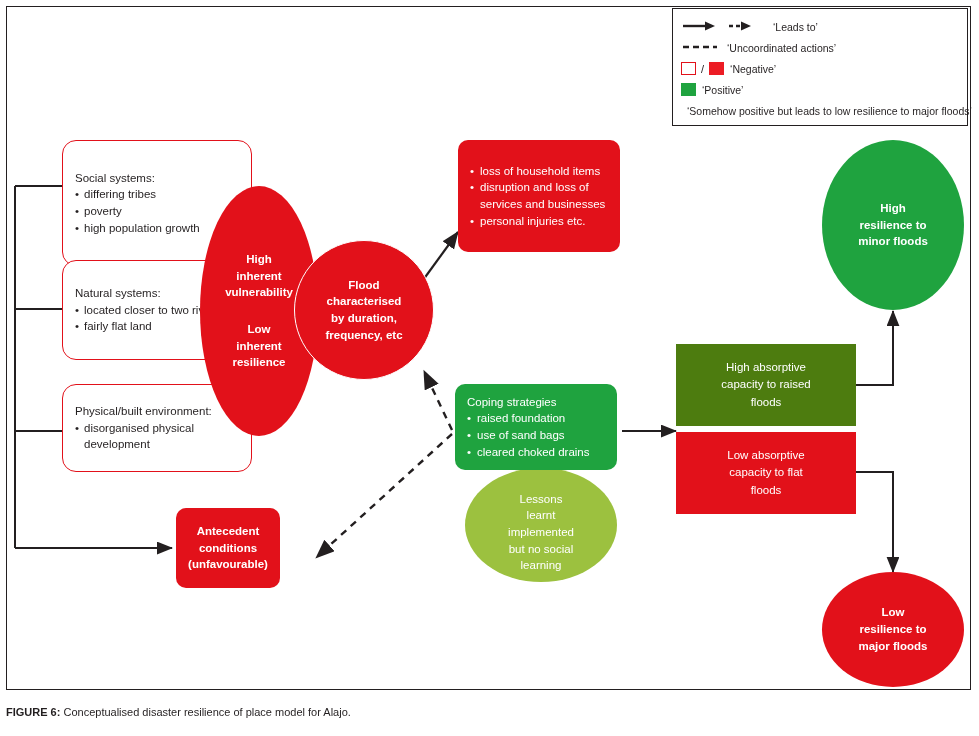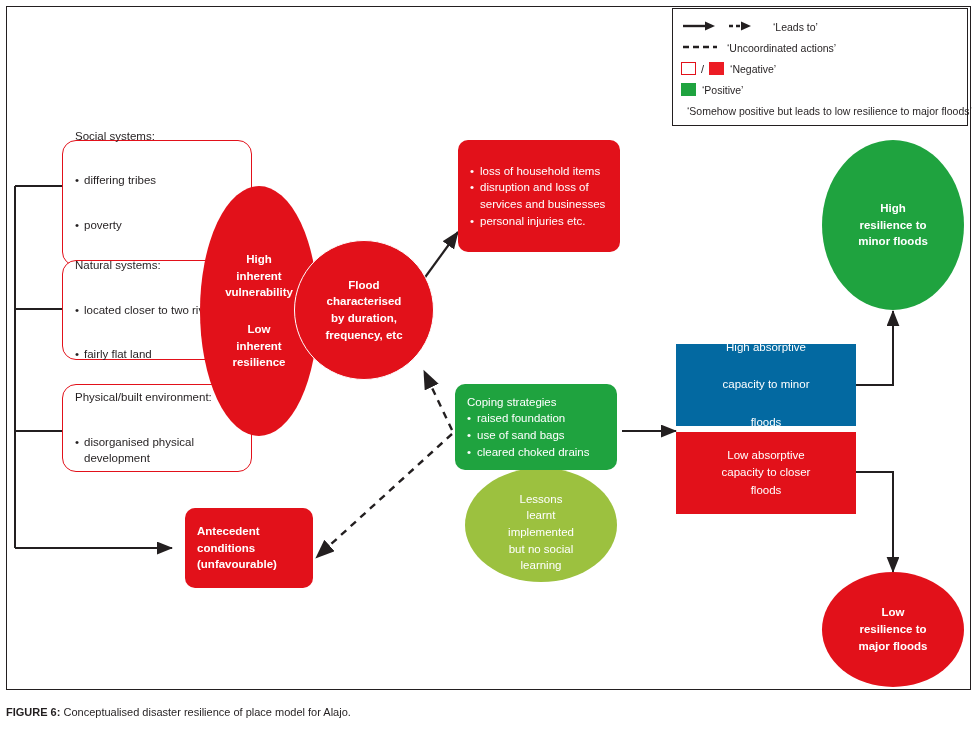--- a/index.html
+++ b/index.html
@@ -10,34 +10,34 @@
   #figure-frame{position:absolute;left:6px;top:6px;width:965px;height:684px;border:1.5px solid #231f20;box-sizing:border-box;background:#fff;}
 
   #canvas{position:absolute;left:0;top:0;width:979px;height:736px;}
 
   .node{position:absolute;box-sizing:border-box;display:flex;flex-direction:column;justify-content:center;}
 
   
   .wbox{border:1.6px solid #e2111a;border-radius:14px;background:#ffffff;color:#231f20;font-size:11.5px;line-height:1.45;padding:10px 12px;}
   .wbox .ttl{white-space:nowrap;}
   .wbox ul{margin:0;padding:0;list-style:none;}
-  .wbox li{position:relative;padding-left:9px;margin-top:28px;}
+  .wbox li{position:relative;padding-left:9px;}
   .wbox li:before{content:"\2022";position:absolute;left:0;top:0;}
 
   
   .fbox{border-radius:10px;color:#ffffff;font-size:11.5px;line-height:1.45;padding:9px 12px;}
   .fbox.red{background:#e2111a;}
   .fbox.green{background:#1fa33f;}
   .fbox ul{margin:0;padding:0;list-style:none;}
   .fbox li{position:relative;padding-left:10px;}
   .fbox li:before{content:"\2022";position:absolute;left:0;top:0;}
 
   
   .sqbox{color:#fff;font-size:11.5px;line-height:1.5;text-align:center;align-items:center;}
-  .sqbox.green{background:#0369a1;gap:20px;}
+  .sqbox.green{background:#4d7c0f;}
   .sqbox.red{background:#e2111a;}
 
   
   .ellipse{border-radius:50%;color:#ffffff;text-align:left;align-items:center;font-size:11.5px;line-height:1.45;font-weight:bold;}
   .ellipse.red{background:#e2111a;}
   .ellipse.green{background:#1fa33f;}
   .ellipse.olive{background:#9cc13f;}
   .ellipse .gap{height:20px;}
 
   
@@ -187,21 +187,21 @@
   </div>
 
   <div class="node fbox red" style="left:458px;top:140px;width:162px;height:112px;">
     <ul>
       <li>loss of household items</li>
       <li>disruption and loss of services and businesses</li>
       <li>personal injuries etc.</li>
     </ul>
   </div>
 
-  <div class="node fbox red" style="left:176px;top:508px;width:128px;height:80px;text-align:center;align-items:flex-start;font-weight:bold;margin-left:9px;">
+  <div class="node fbox red" style="left:176px;top:508px;width:104px;height:80px;text-align:center;align-items:center;font-weight:bold;">
     <div>Antecedent</div>
     <div>conditions</div>
     <div>(unfavourable)</div>
   </div>
 
   <div class="node ellipse olive" style="left:465px;top:468px;width:152px;height:114px;font-weight:normal;justify-content:flex-end;padding-bottom:8px;">
     <div>Lessons</div>
     <div>learnt</div>
     <div>implemented</div>
     <div>but no social</div>
@@ -212,27 +212,27 @@
     <div>Coping strategies</div>
     <ul>
       <li>raised foundation</li>
       <li>use of sand bags</li>
       <li>cleared choked drains</li>
     </ul>
   </div>
 
   <div class="node sqbox green" style="left:676px;top:344px;width:180px;height:82px;">
     <div>High absorptive</div>
-    <div>capacity to minor</div>
+    <div>capacity to raised</div>
     <div>floods</div>
   </div>
 
   <div class="node sqbox red" style="left:676px;top:432px;width:180px;height:82px;">
     <div>Low absorptive</div>
-    <div>capacity to closer</div>
+    <div>capacity to flat</div>
     <div>floods</div>
   </div>
 
   <div class="node ellipse green" style="left:822px;top:140px;width:142px;height:170px;">
     <div>High</div>
     <div>resilience to</div>
     <div>minor floods</div>
   </div>
 
   <div class="node ellipse red" style="left:822px;top:572px;width:142px;height:115px;">

